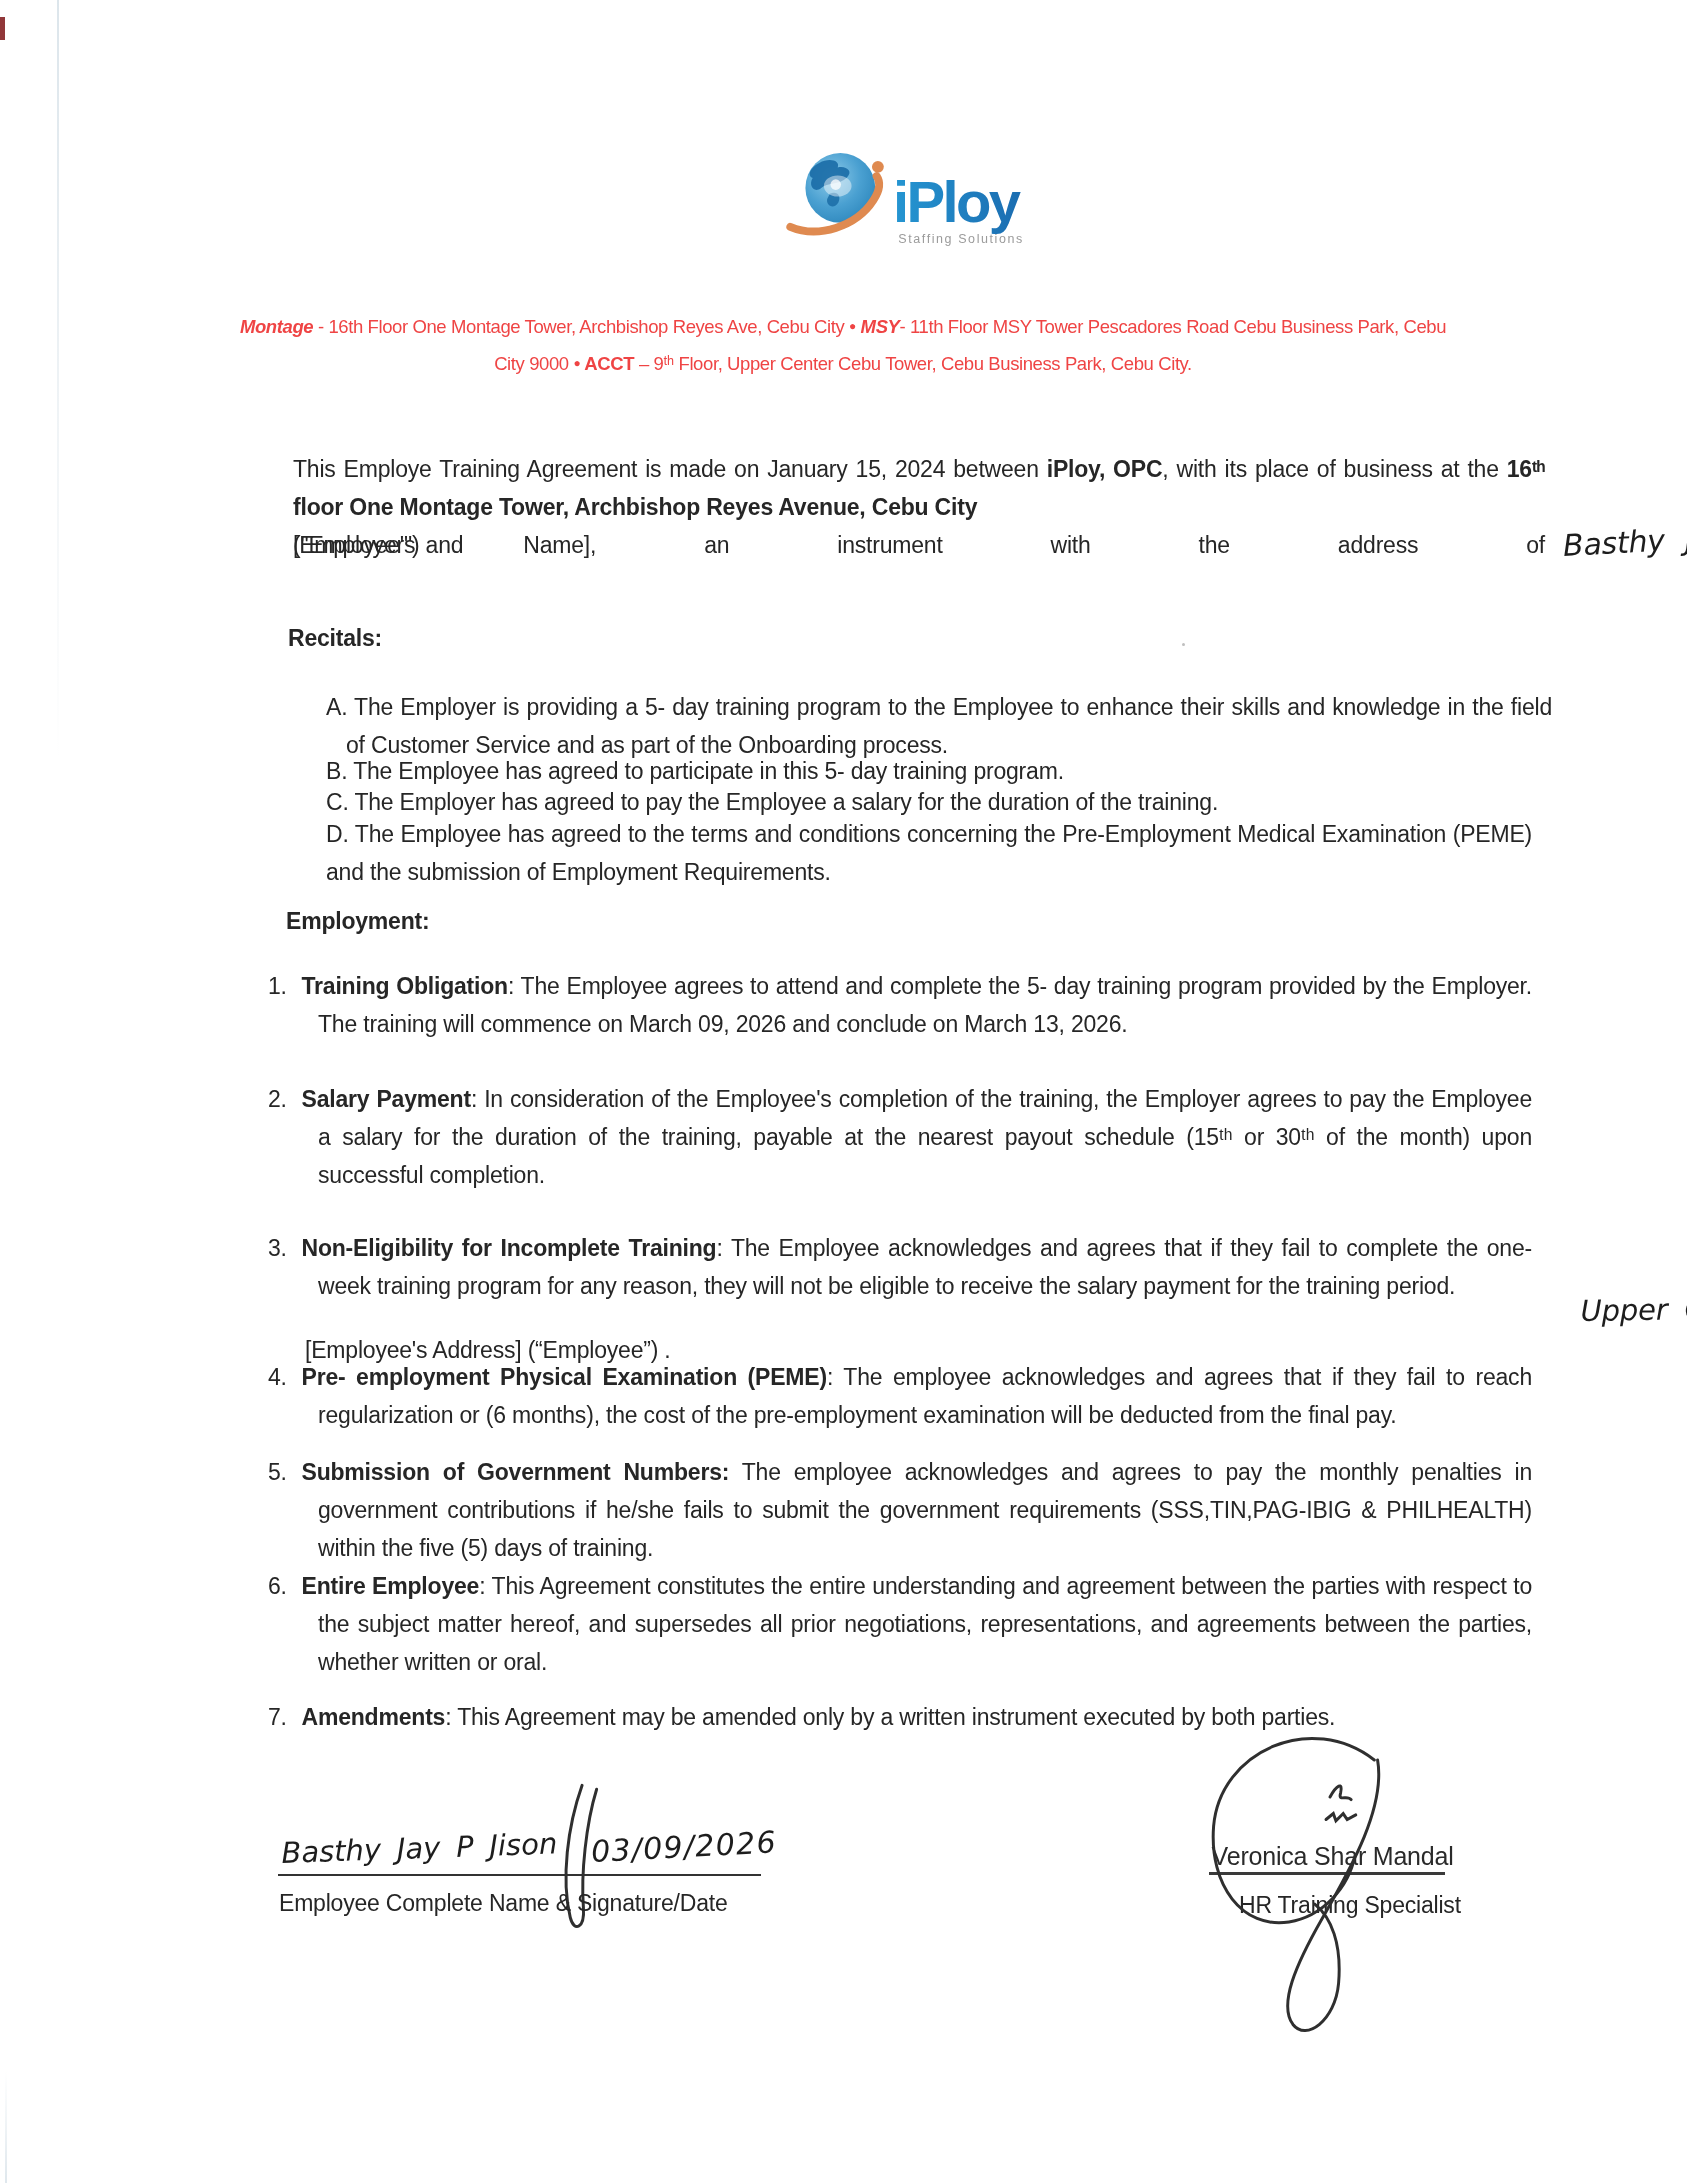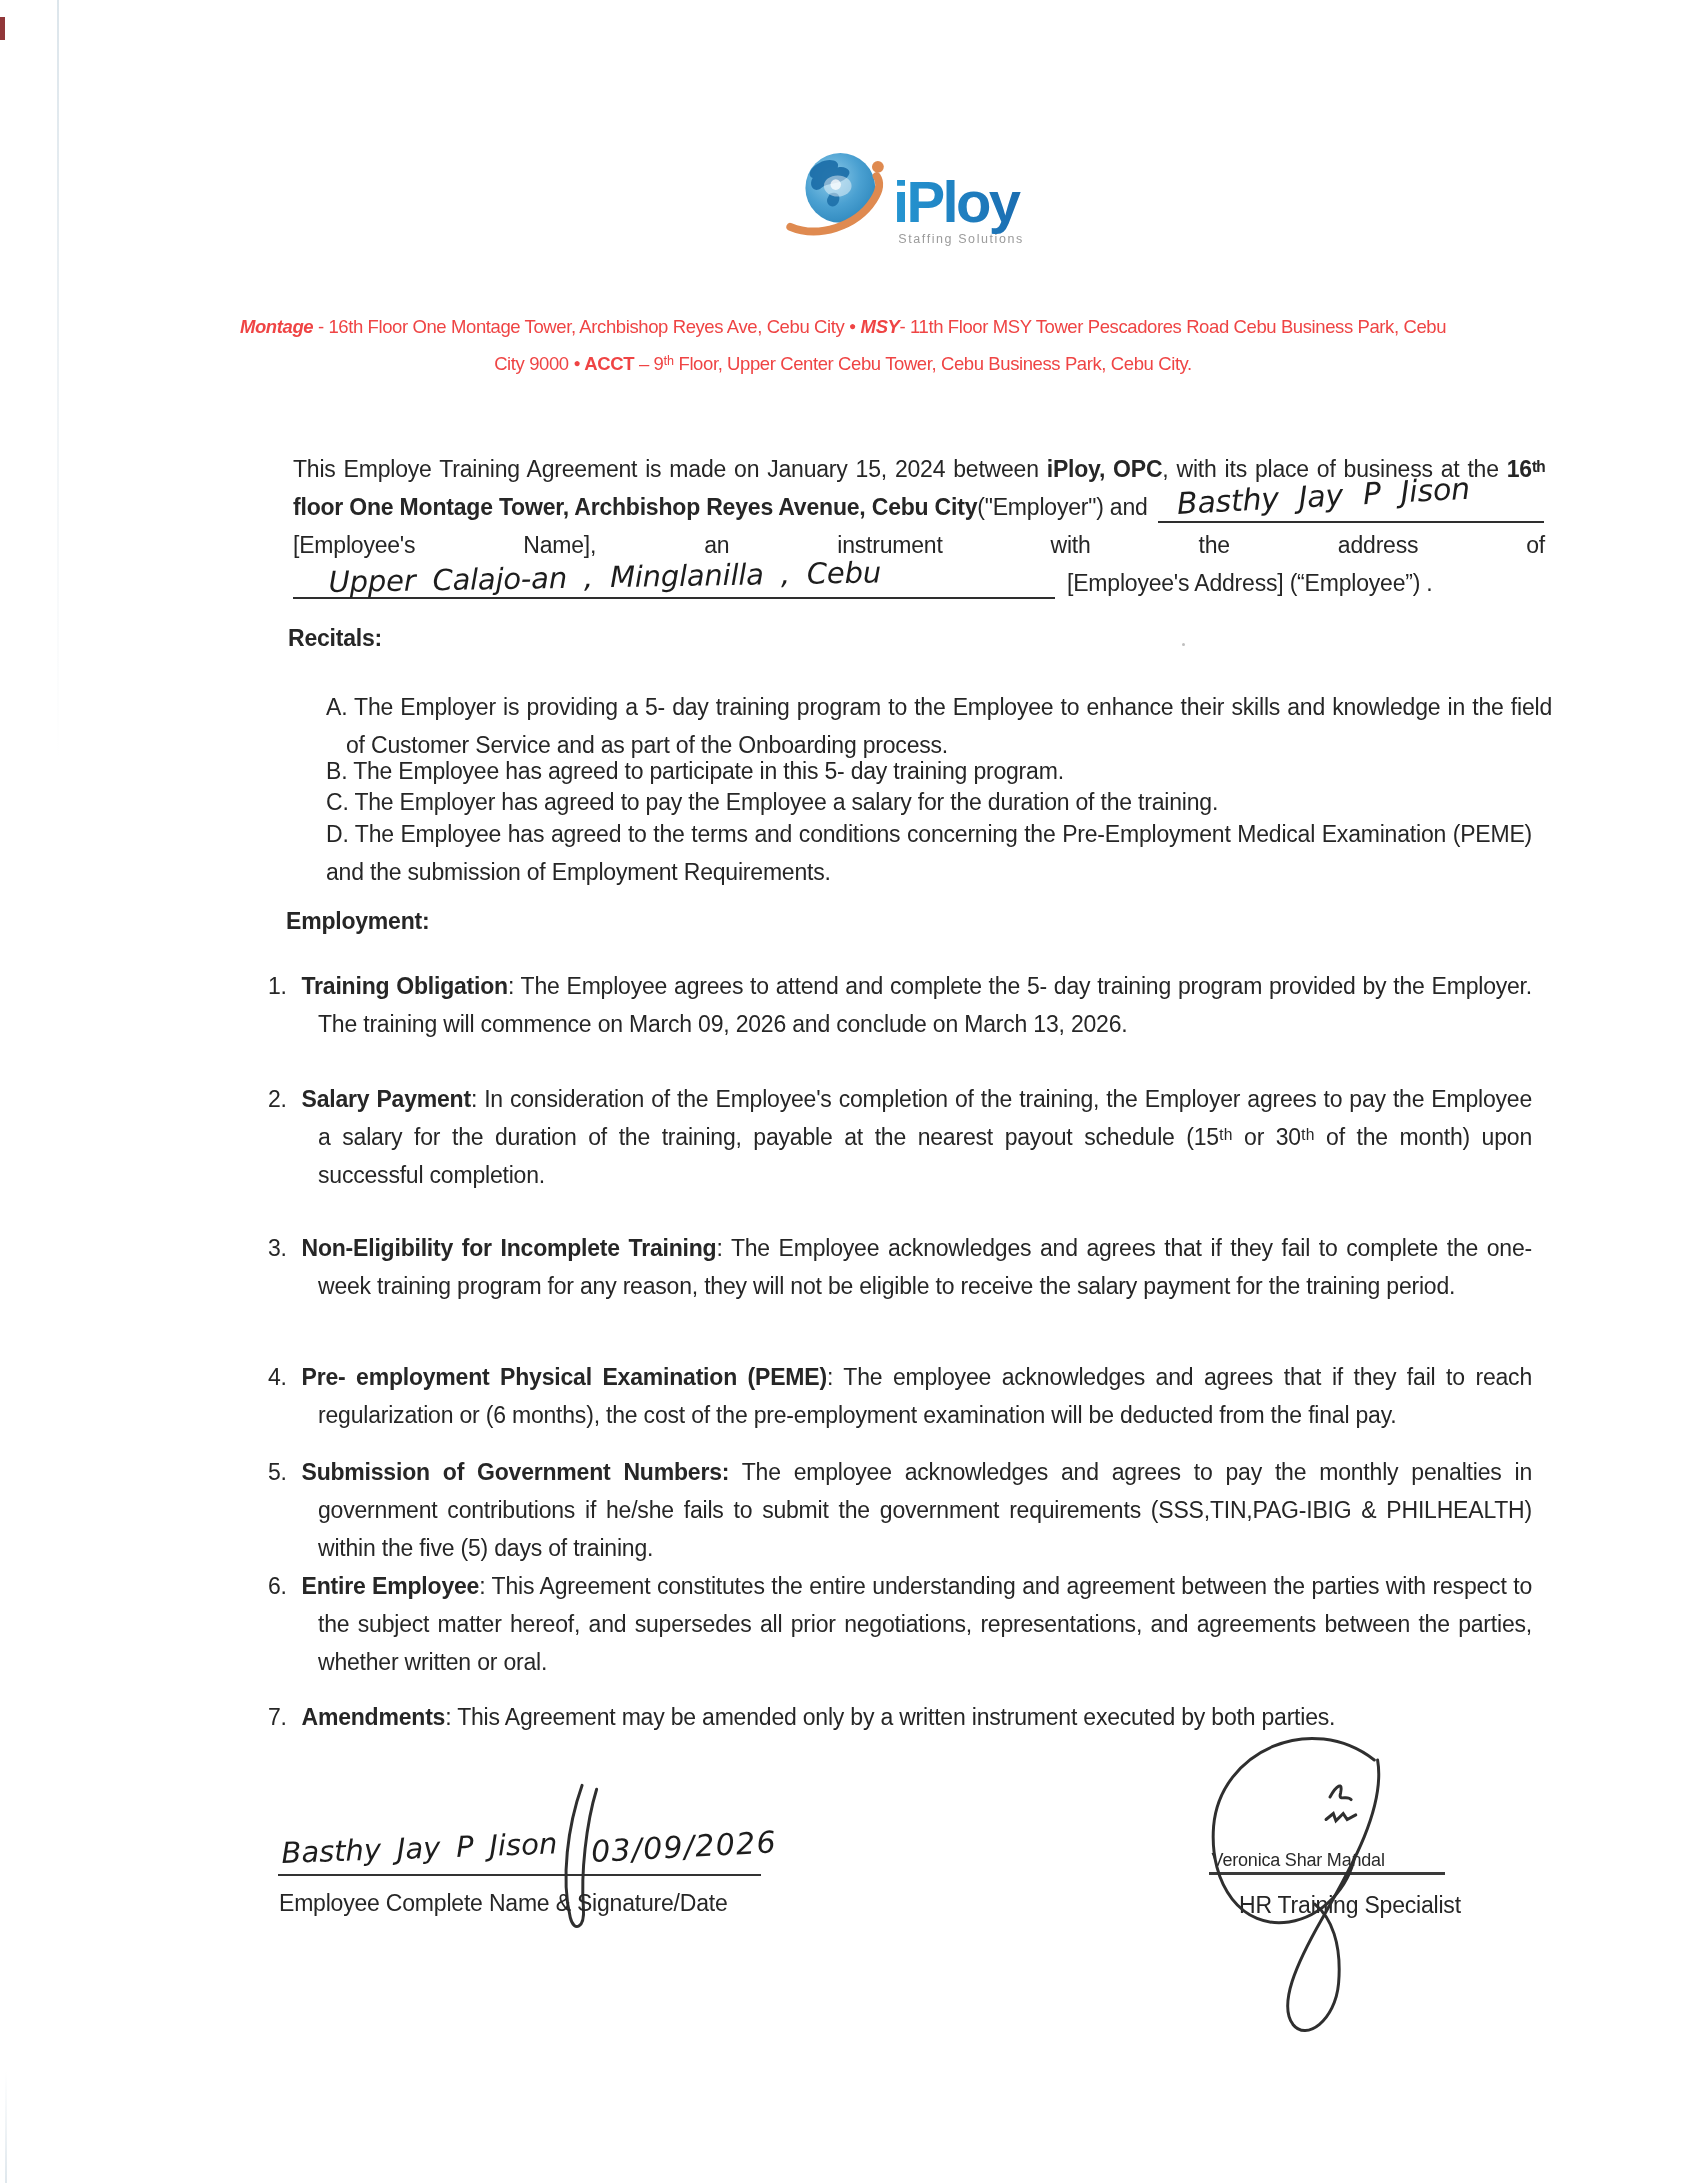--- a/index.html
+++ b/index.html
@@ -25,21 +25,21 @@
 
   
   .addr { left:218px; top:308px; width:1250px; text-align:center; font-size:18.5px; line-height:37px;
           letter-spacing:-0.4px; color:#ef4444; }
   .brand-bi { font-weight:bold; font-style:italic; }
   .bullet { font-size:12px; vertical-align:2.6px; }
 
   
   .intro { left:293px; top:450px; width:1252px; }
   .jline { text-align:justify; text-align-last:justify; height:38px; }
-  .fline { display:flex; align-items:baseline; height:38px; }
+  .fline { display:flex; align-items:baseline; height:38px;flex-direction:column; }
   .blank { position:relative; border-bottom:2.6px solid #2e2e2e; }
   .blank-name { flex:1 1 auto; height:28px; align-self:flex-end; margin:0 1.3px 2.6px 10.6px; }
   .blank-addr { flex:0 0 762px; height:28px; align-self:flex-end; margin:0 0 2.6px 0; }
   .tail { margin-left:12px; white-space:nowrap; }
 
   .hand { font-family:"DejaVu Sans", sans-serif; font-style:italic; color:#1d1d1d; white-space:nowrap; }
   .hand-name-line { position:absolute; left:20px; bottom:-1.3px; font-size:30px; word-spacing:10.6px; transform:rotate(-3deg); transform-origin:left bottom; }
   .hand-addr-line { position:absolute; left:36px; bottom:-4px; font-size:29px; word-spacing:8px; transform:rotate(-1deg); transform-origin:left bottom; }
 
   
@@ -62,21 +62,21 @@
   .closing { left:281px; top:1753px; width:1254px; }
 
   
   .sig-left { left:278px; top:1810px; width:483px; height:64px; border-bottom:2.6px solid #323232; }
   .sig-left .hand-name { position:absolute; left:4px; bottom:4px; font-size:29px; word-spacing:6.6px; transform:rotate(-2deg); transform-origin:left bottom; }
   .sig-left .hand-date { position:absolute; left:314px; bottom:5.3px; font-size:30px; letter-spacing:1.3px; transform:rotate(-3deg); transform-origin:left bottom; }
   .sig-left-label { left:279px; top:1884px; }
   .flourish-svg { position:absolute; left:263px; top:-30px; width:73px; height:165px; overflow:visible; }
 
   .sig-right { left:1209px; top:1834px; width:236px; height:38px; border-bottom:3.3px solid #3a3a3a; }
-  .sig-right .typed-name { position:absolute; left:2.6px; bottom:1.3px; font-size:18px; letter-spacing:-0.2px; color:#2a2a2a; white-space:nowrap; }
+  .sig-right .typed-name { position:absolute; left:2.6px; bottom:1.3px; font-size:25px; letter-spacing:-0.2px; color:#2a2a2a; white-space:nowrap; }
   .sig-right-label { left:1239px; top:1886px; }
   .hr-sig-svg { left:1179px; top:1719px; width:298px; height:324px; z-index:5; overflow:visible; }
   svg.sigstroke path { fill:none; stroke:#2f2f2f; stroke-width:4.5; stroke-linecap:round; }
 </style>
 </head>
 <body>
 
 <div class="page">
 
   <div class="edge-red"></div>

